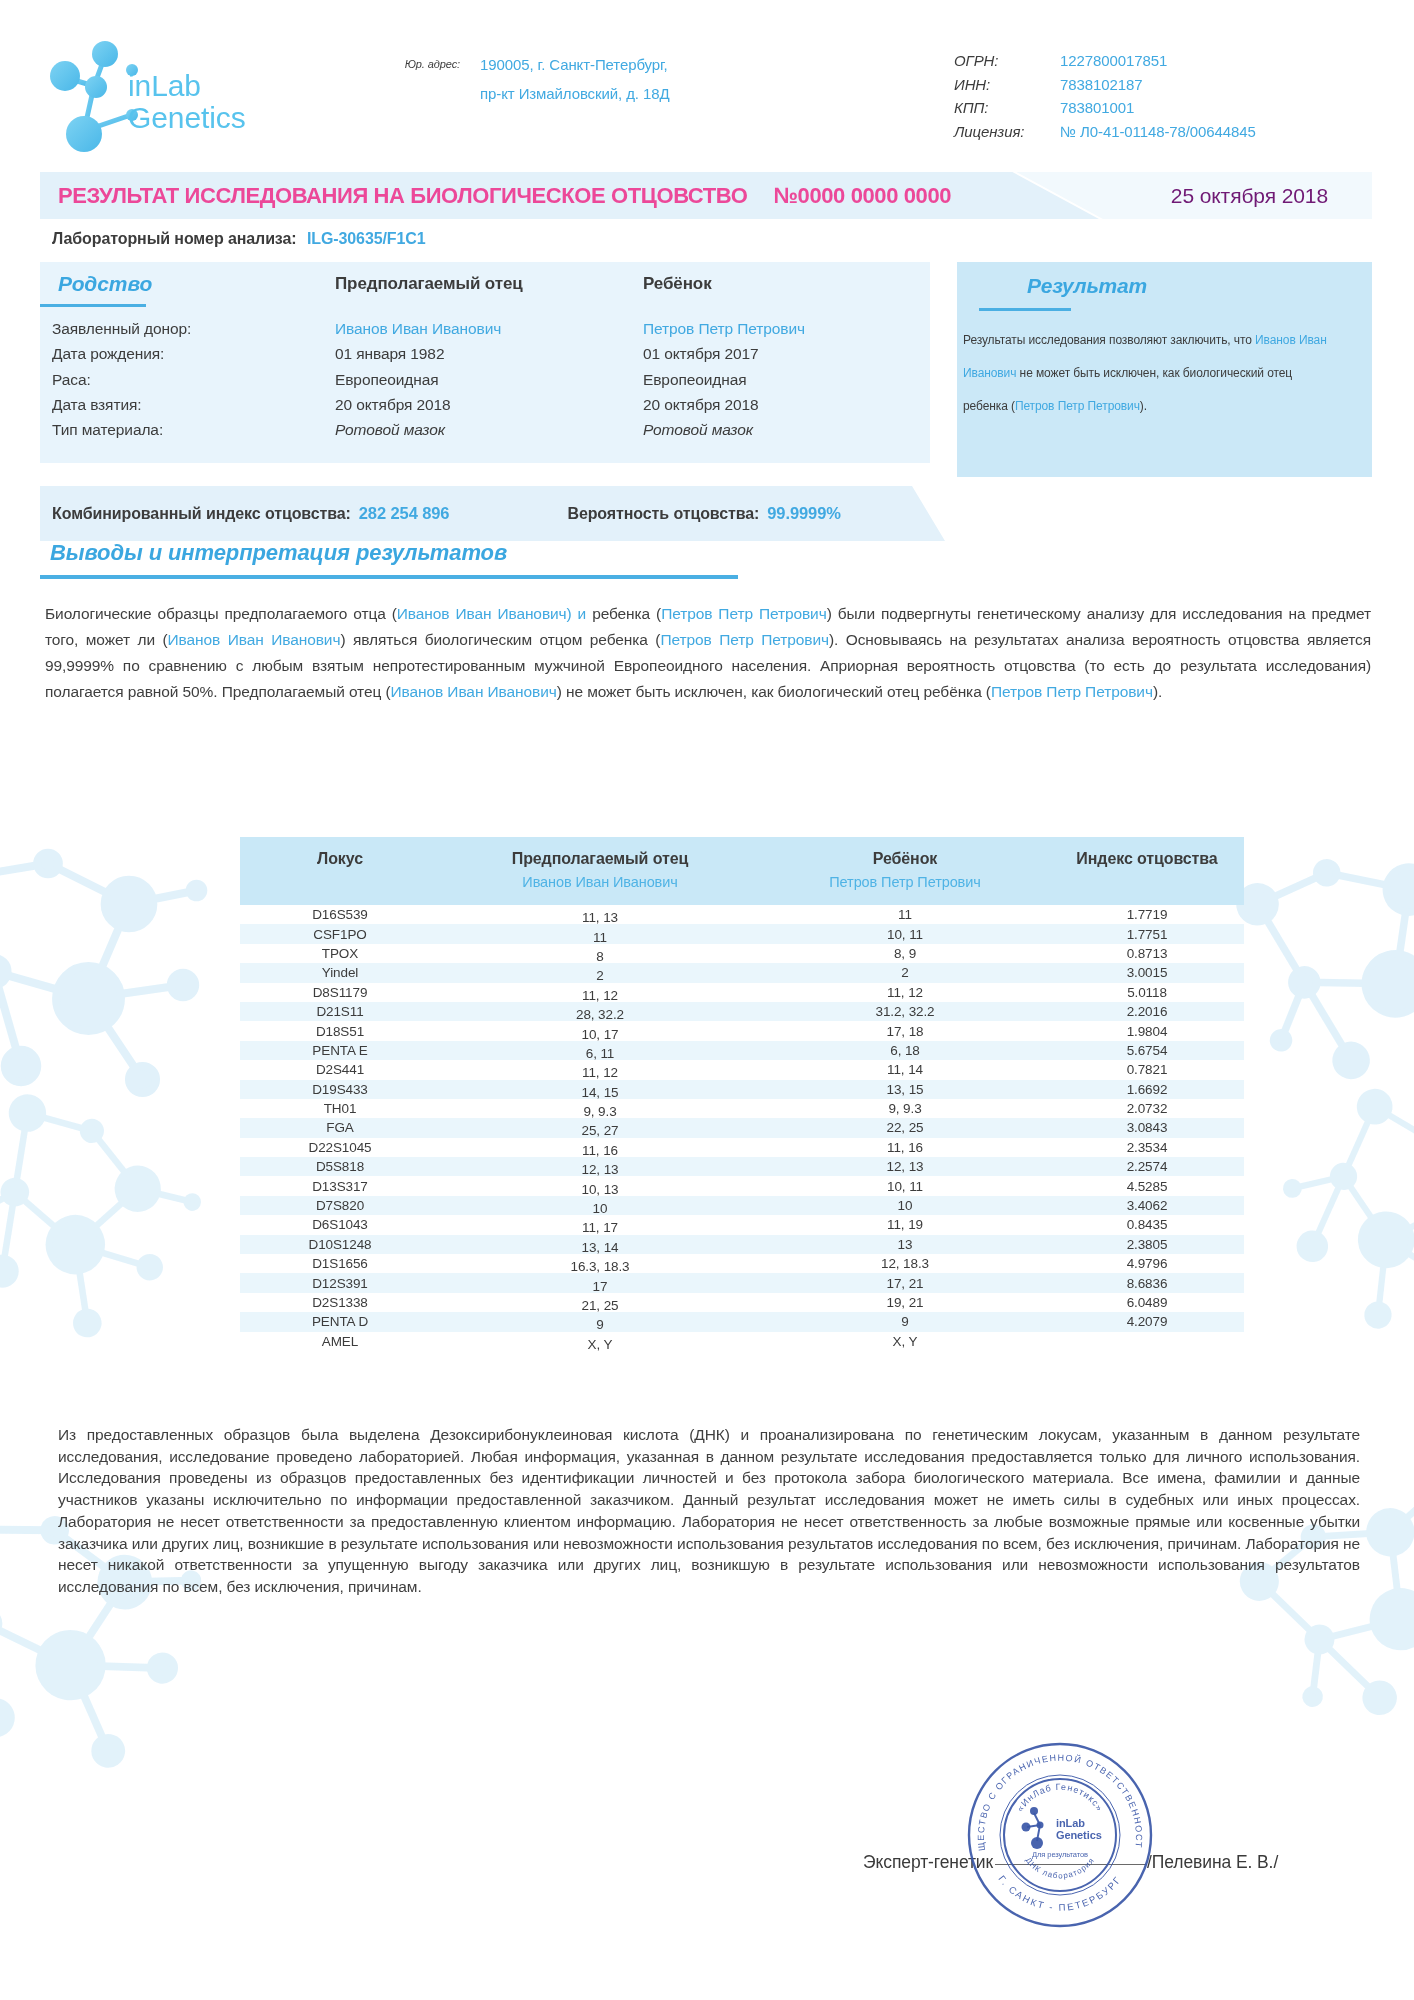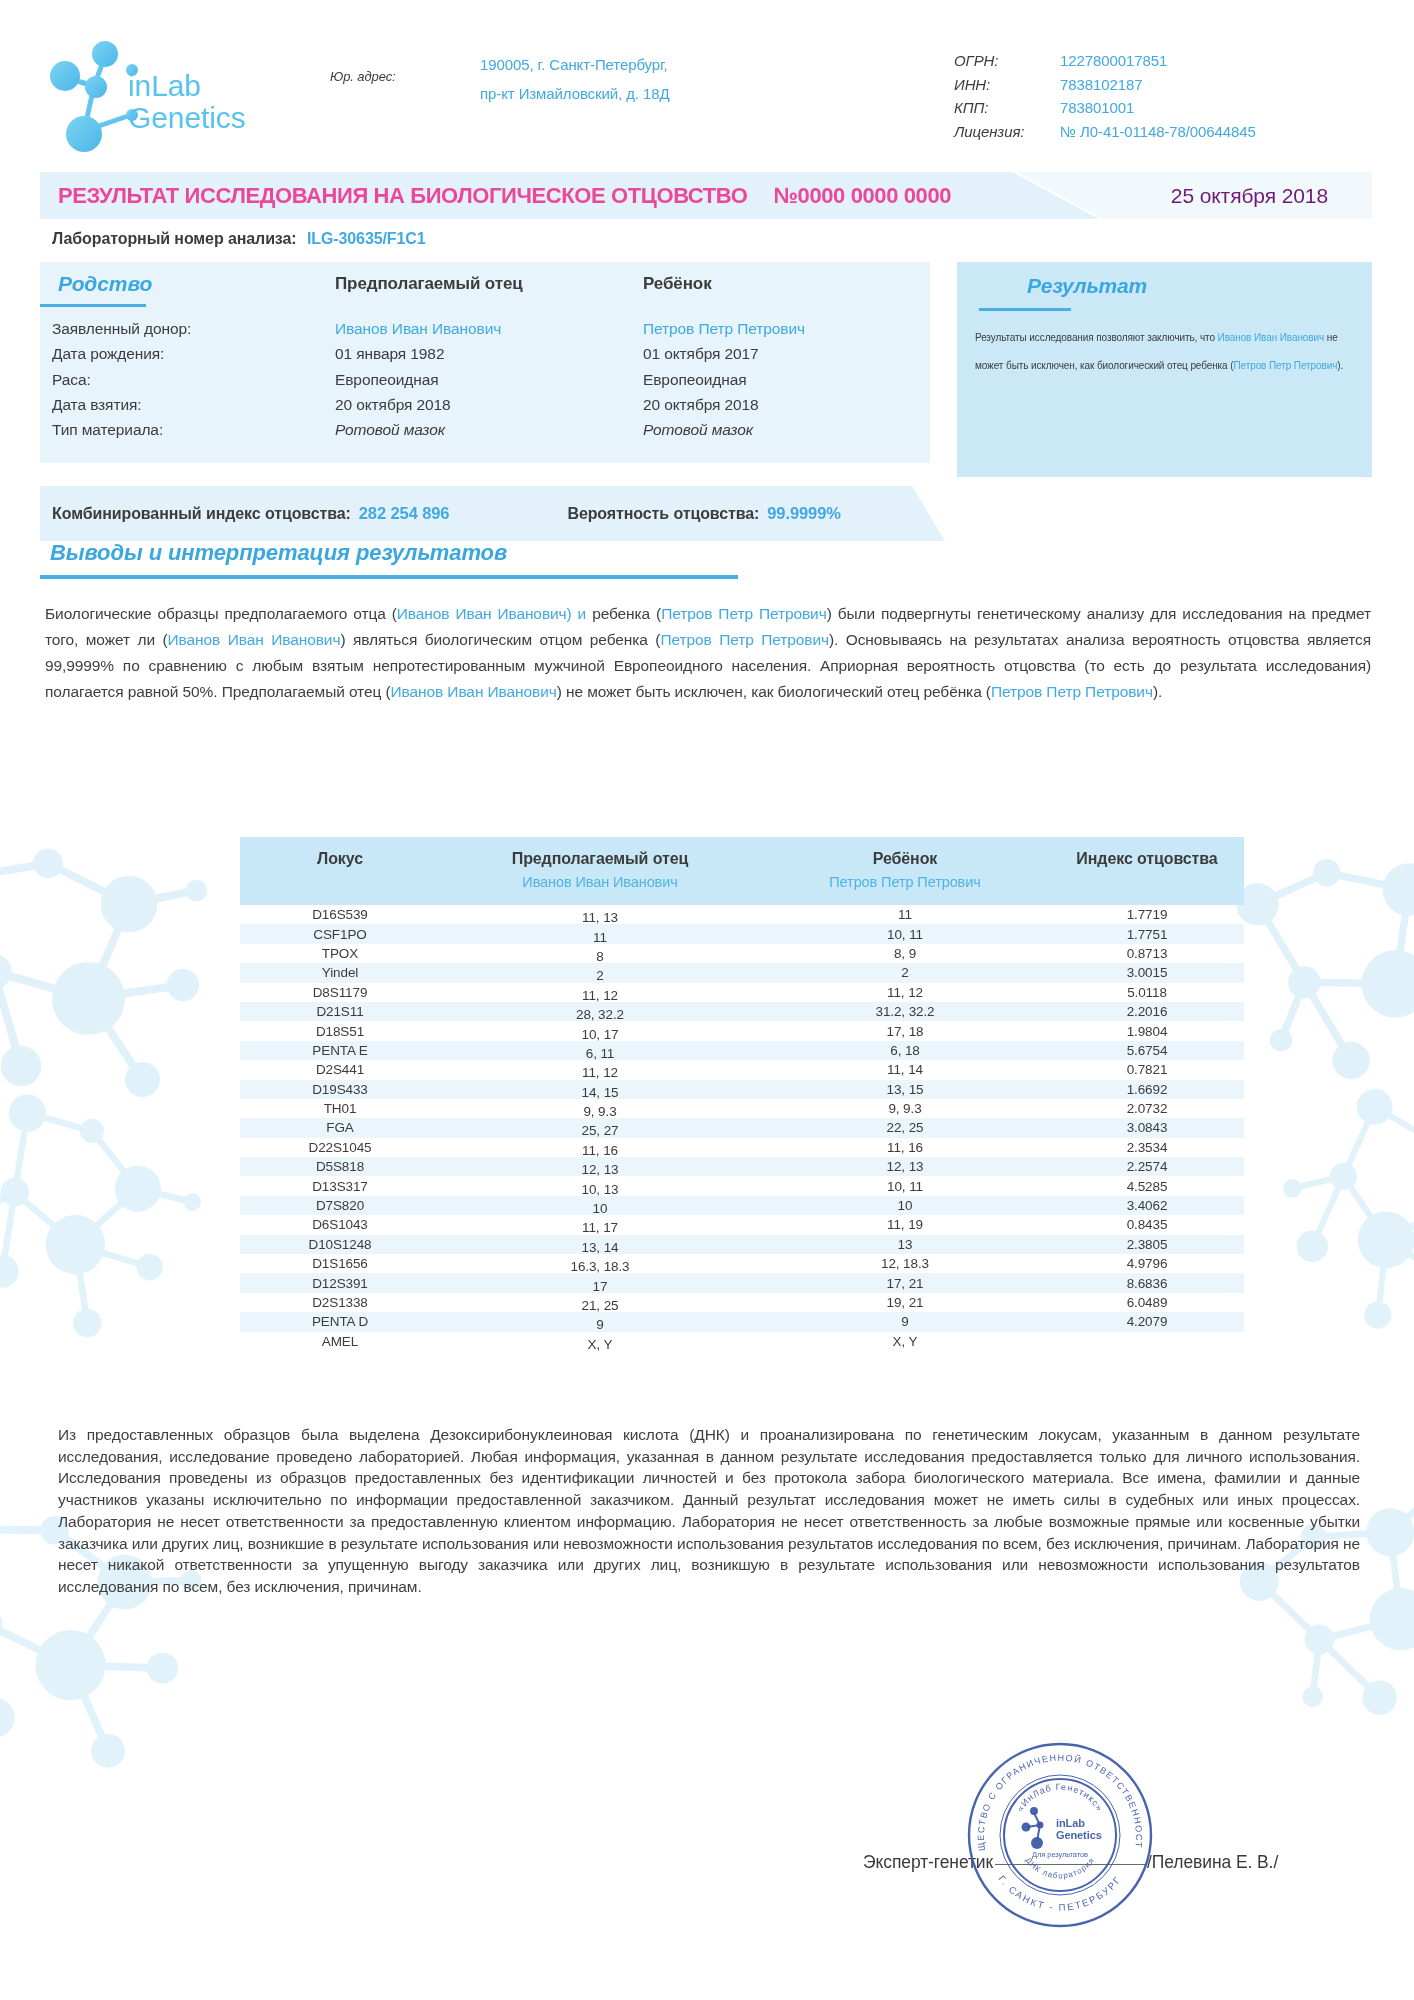--- a/index.html
+++ b/index.html
@@ -5,21 +5,21 @@
   html,body{margin:0;padding:0;background:#ffffff;}
   .page{position:relative;width:1414px;height:2000px;background:#fff;overflow:hidden;
         font-family:"Liberation Sans","DejaVu Sans",sans-serif;color:#3c3c3c;letter-spacing:-0.1px;}
   .abs{position:absolute;}
   .blue{color:#41a9e1;}
   
   .bg-decor{position:absolute;left:0;top:0;width:1414px;height:2000px;z-index:0;}
   .content{position:relative;z-index:1;}
   
   .logo{left:42px;top:36px;}
-  .addr-label{left:330px;top:50px;width:130px;font-style:italic;font-size:13px;text-align:left;line-height:29px;margin-top:12px;}
+  .addr-label{left:330px;top:50px;width:130px;font-style:italic;font-size:11px;text-align:right;line-height:29px;}
   .addr-vals{left:480px;top:50px;font-size:15px;line-height:29px;color:#41a9e1;}
   .registry{left:954px;top:49px;font-size:15px;line-height:23.6px;}
   .reg-row{display:flex;}
   .reg-label{width:106px;font-style:italic;}
   .reg-value{color:#41a9e1;}
   
   .band{left:40px;top:172px;width:1332px;height:47px;}
   .band .dark{position:absolute;inset:0;background:#e3f1fa;clip-path:polygon(0 0,73% 0,79.5% 100%,0 100%);}
   .band .pale{position:absolute;inset:0;background:#f2f9fd;clip-path:polygon(73.3% 0,100% 0,100% 100%,79.8% 100%);}
   .band-title{position:absolute;left:18px;top:0;height:47px;display:flex;align-items:center;gap:26px;
@@ -40,21 +40,21 @@
   .k-row{position:relative;height:25.3px;font-size:15.5px;}
   .k-label{position:absolute;left:12px;}
   .k-f{position:absolute;left:295px;}
   .k-c{position:absolute;left:603px;}
   .k-rows .k-row:first-child .k-f,.k-rows .k-row:first-child .k-c{color:#41a9e1;}
   .k-rows .k-row:last-child .k-f,.k-rows .k-row:last-child .k-c{font-style:italic;}
   
   .result{left:957px;top:262px;width:415px;height:215px;background:#cbe8f7;}
   .r-head{position:absolute;left:22px;top:12px;margin-left:48px;}
   .r-underline{position:absolute;left:22px;top:46px;width:92px;height:3px;background:#4aafe3;}
-  .r-text{position:absolute;left:18px;top:62px;width:372px;font-size:10px;line-height:28px;}
+  .r-text{position:absolute;left:6px;top:62px;width:372px;font-size:12px;line-height:33px;}
   
   .index-band{left:40px;top:486px;width:905px;height:55px;background:#e3f1fa;
               clip-path:polygon(0 0,calc(100% - 33px) 0,100% 100%,0 100%);
               display:flex;align-items:center;font-size:16px;font-weight:bold;}
   .ib-pair1{margin-left:12px;white-space:nowrap;}
   .ib-pair2{margin-left:118px;white-space:nowrap;}
   .ib-val{color:#41a9e1;margin-left:8px;font-size:16.5px;}
   
   .concl-head{left:50px;top:540px;font-size:22px;}
   .concl-underline{left:40px;top:575px;width:698px;height:3.5px;background:#4aafe3;}

